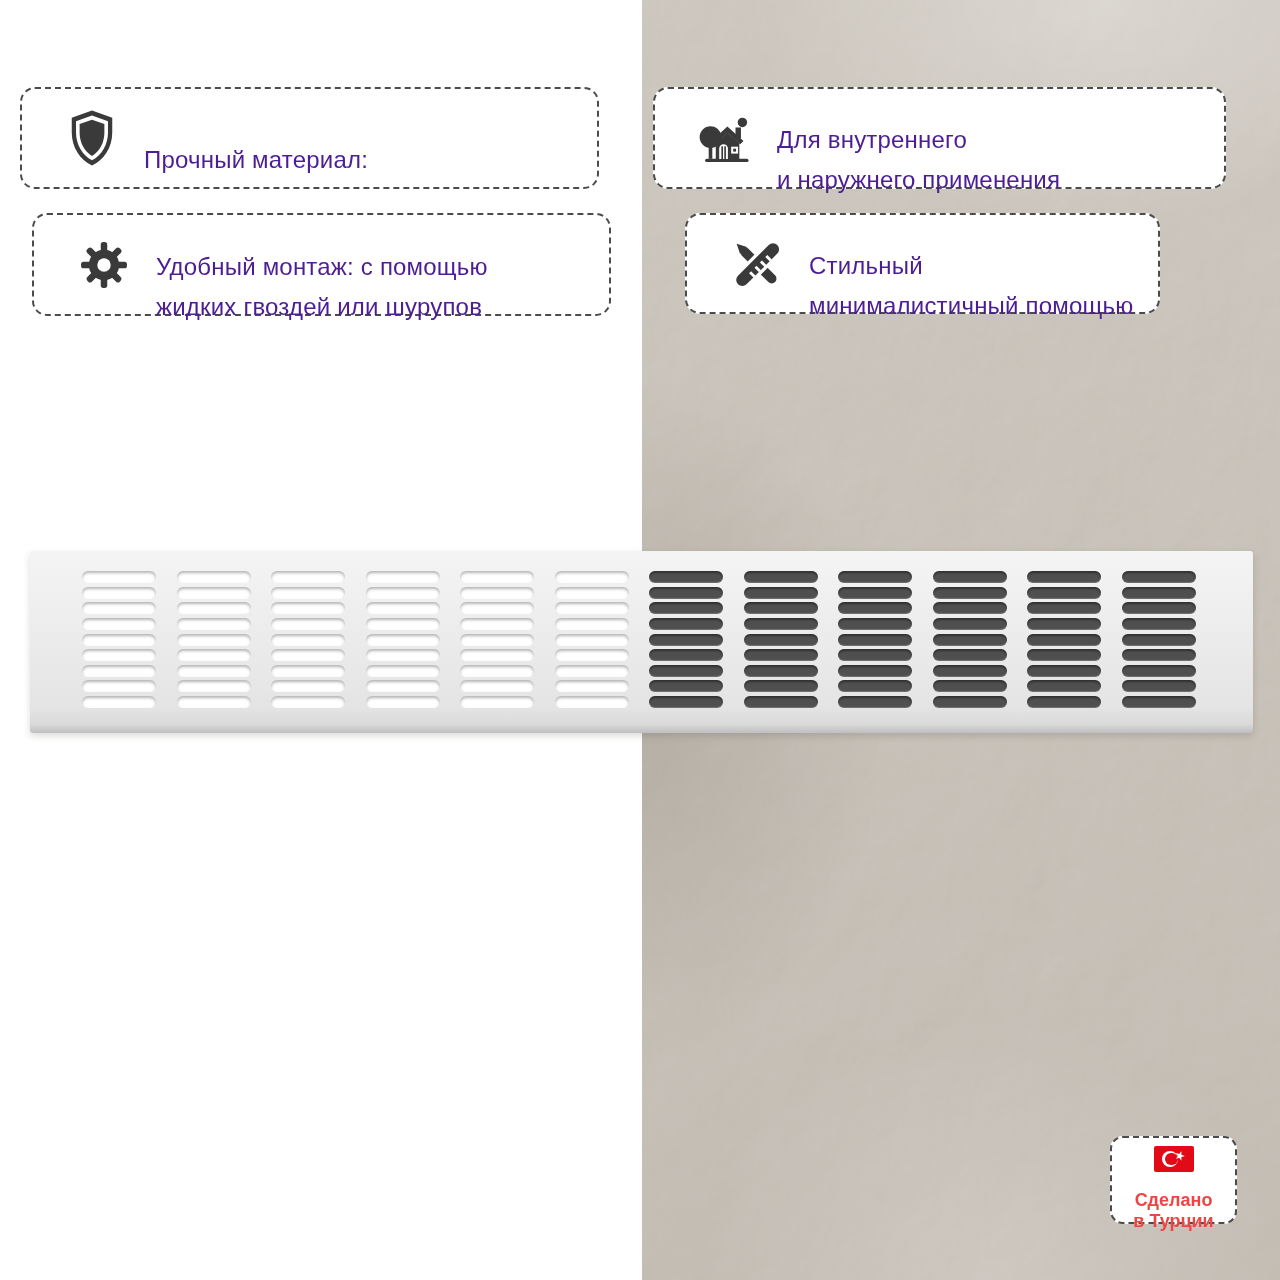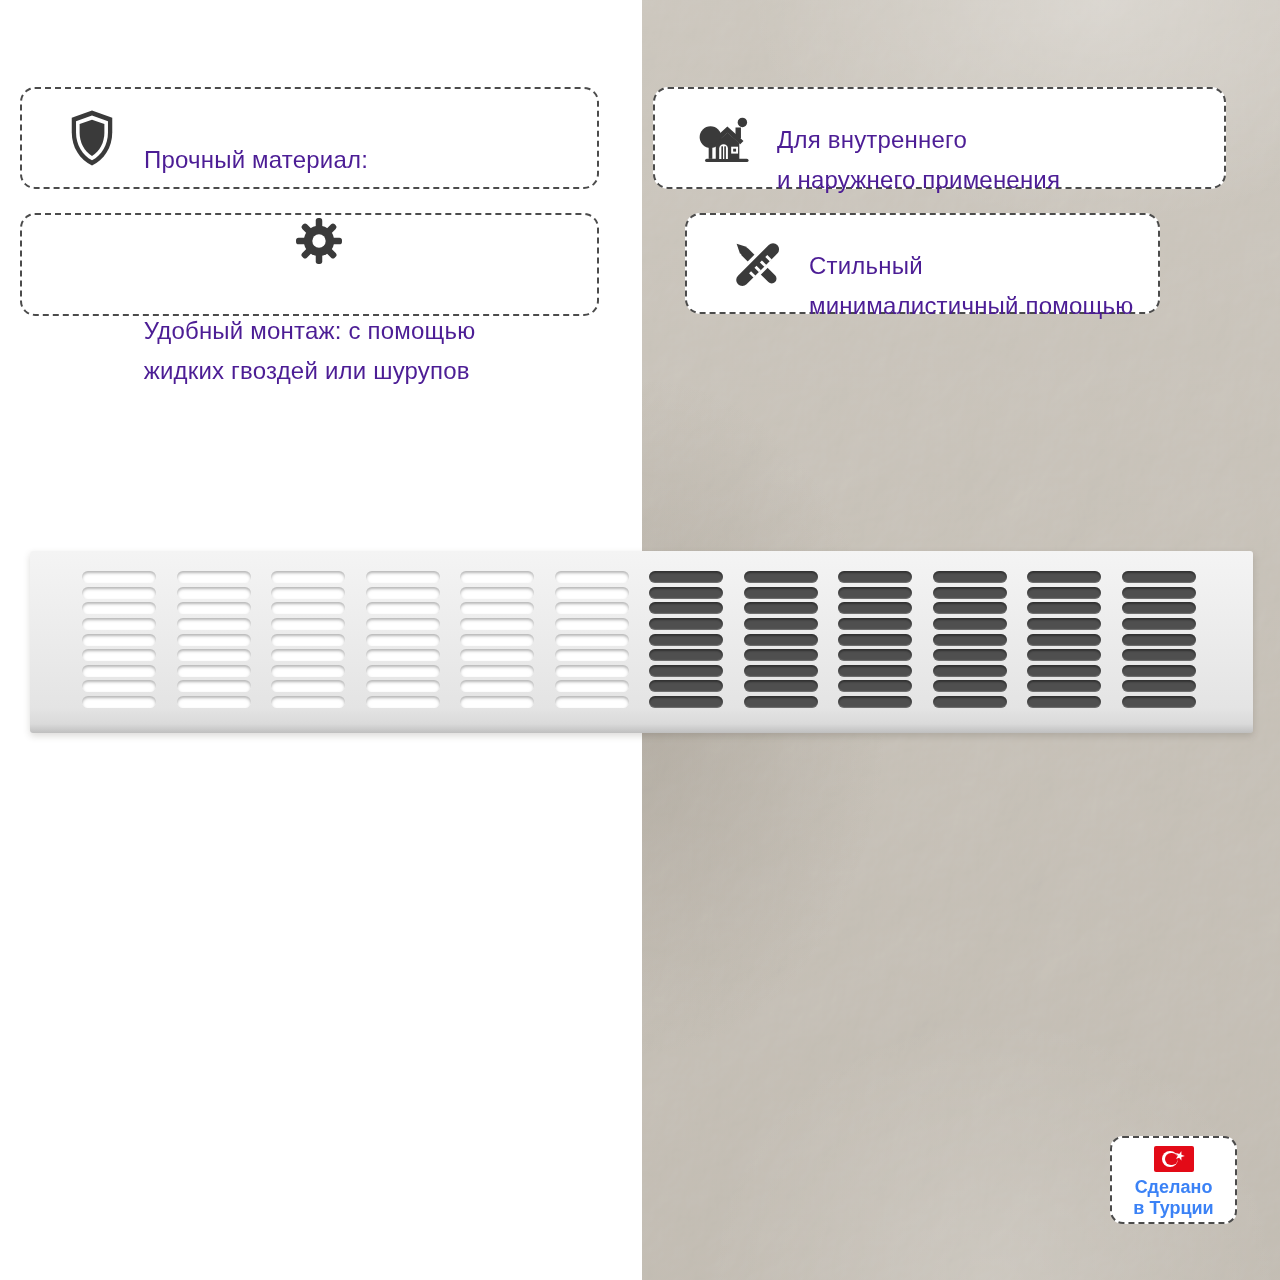--- a/index.html
+++ b/index.html
@@ -17,21 +17,21 @@
       linear-gradient(180deg, rgba(214,209,200,.30), rgba(193,187,176,.12) 45%, rgba(176,169,157,.22) 100%);
   }
 
   
   .card{position:absolute;background:#ffffff;border:2px dashed #4b4b4b;border-radius:15px;
         display:flex;align-items:center;box-sizing:border-box;}
   .card .icon-wrap{width:104px;margin-left:18px;display:flex;justify-content:center;align-items:center;flex:0 0 auto;}
   .card .txt{color:#4c1d95;font-size:24px;line-height:40px;letter-spacing:.2px;margin-top:44px;}
   .card .txt div{white-space:nowrap;}
   #card1{left:20px;top:87px;width:579px;height:102px;}
-  #card2{left:20px;top:213px;width:579px;height:103px;flex-direction:column;}
+  #card2{left:32px;top:213px;width:579px;height:103px;}
   #card3{left:653px;top:87px;width:573px;height:102px;}
   #card4{left:685px;top:213px;width:475px;height:101px;}
 
   
   .grille{position:absolute;left:30px;top:551px;width:1223px;height:182px;border-radius:3px;
     background:linear-gradient(180deg,#f4f4f4 0%,#ebebeb 50%,#e4e4e4 86%,#dadada 95%,#bfbfbf 100%);
     box-shadow:0 3px 7px rgba(60,55,45,.18);}
   .grille .slots{position:absolute;left:52px;right:57px;top:20px;bottom:25px;
     display:flex;justify-content:space-between;}
   .slot-group{width:74px;display:flex;flex-direction:column;justify-content:space-between;}
@@ -40,21 +40,21 @@
   .slot.dark{background:#4f4f4f;box-shadow:inset 0 2px 2px rgba(0,0,0,.38), inset 0 -1px 1px rgba(255,255,255,.20);}
 
   
   .badge{position:absolute;left:1110px;top:1136px;width:127px;height:88px;background:#ffffff;
     border:2px dashed #4b4b4b;border-radius:13px;box-sizing:border-box;
     display:flex;flex-direction:column;align-items:center;}
   .flag{position:relative;width:40px;height:26px;background:#e30a17;border-radius:2px;margin-top:8px;overflow:hidden;flex:0 0 auto;}
   .flag .c1{position:absolute;left:8px;top:5px;width:16px;height:16px;border-radius:50%;background:#ffffff;}
   .flag .c2{position:absolute;left:11.6px;top:6.6px;width:12.8px;height:12.8px;border-radius:50%;background:#e30a17;}
   .flag .star{position:absolute;left:21px;top:2.5px;color:#ffffff;font-size:12px;transform:rotate(90deg);font-family:"DejaVu Sans",sans-serif;}
-  .badge .btxt{color:#3b82f6;font-size:18px;font-weight:700;line-height:21px;text-align:center;margin-top:5px;}
+  .badge .btxt{color:#ef4444;font-size:18px;font-weight:700;line-height:21px;text-align:center;margin-top:18px;}
 </style>
 </head>
 <body>
 
 <div class="canvas">
 
   <div class="wall">
     <svg class="texture" width="638" height="1280" preserveAspectRatio="none">
       <defs>
         <filter id="plaster" x="0" y="0" width="100%" height="100%">

